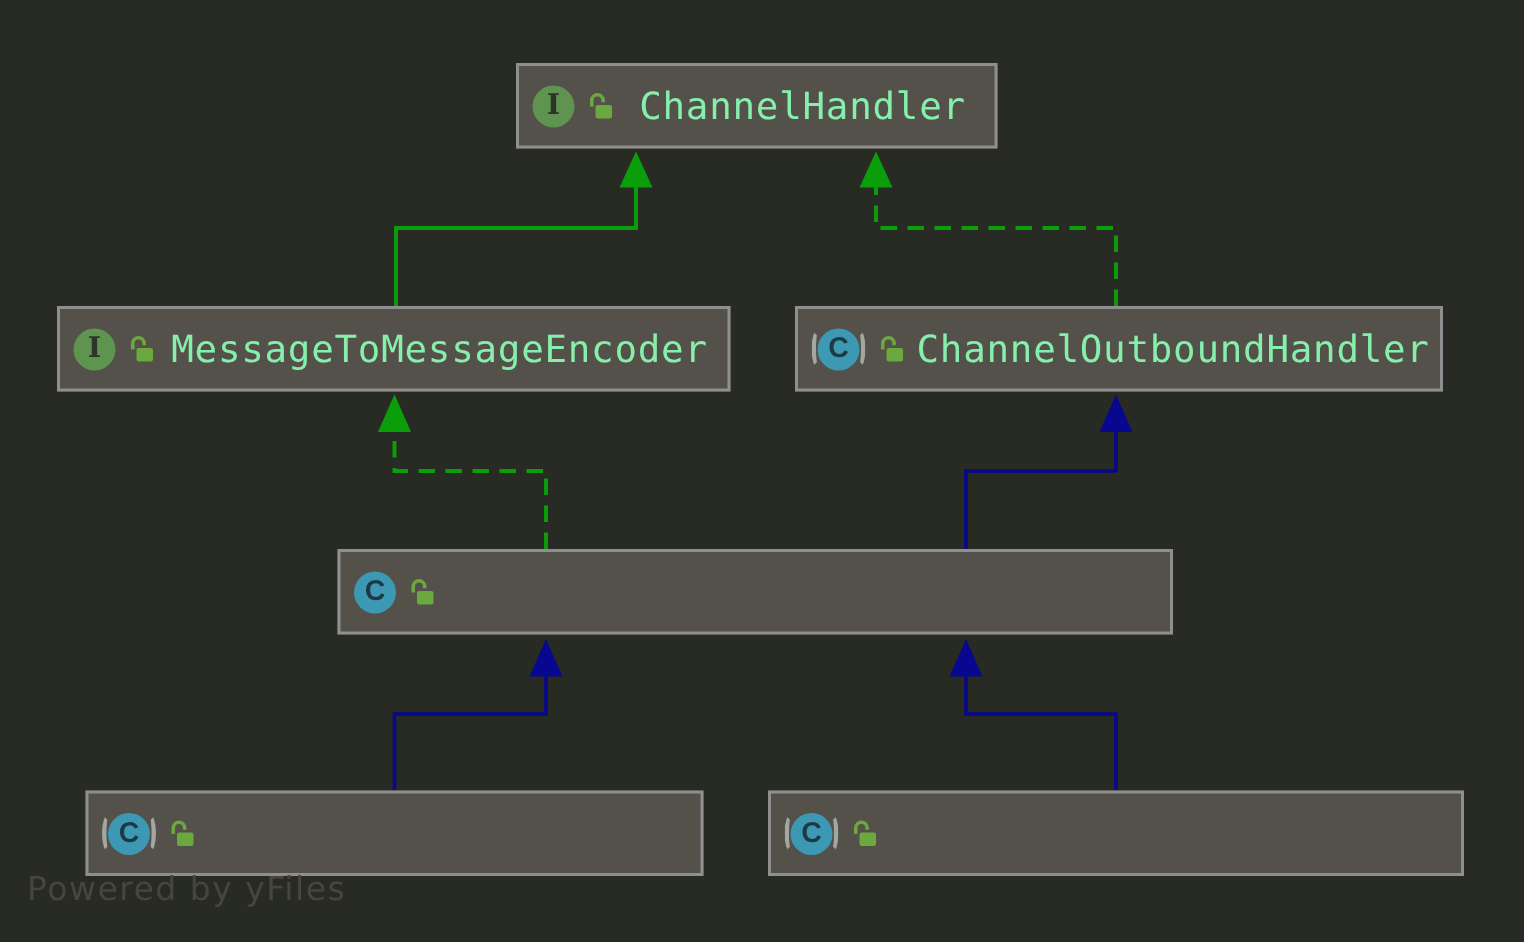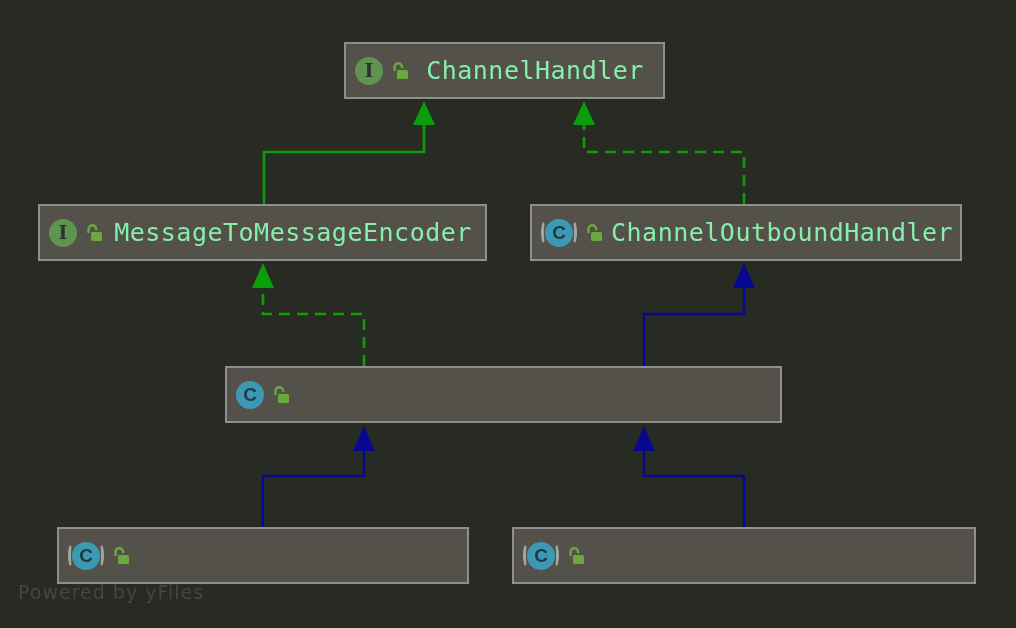--- a/index.html
+++ b/index.html
@@ -41,21 +41,21 @@
 
   .n1{left:344px;top:42px;width:321px;}
   .n2{left:38px;top:204px;width:449px;}
   .n3{left:530px;top:204px;width:432px;}
   .n4{left:225px;top:366px;width:557px;}
   .n5{left:57px;top:527px;width:412px;}
   .n6{left:512px;top:527px;width:464px;}
 
   .watermark{
     position:absolute;left:18px;top:581px;z-index:3;
-    font-family:"DejaVu Sans",sans-serif;font-size:19px;
+    font-family:"DejaVu Sans",sans-serif;font-size:22px;
     color:#47453e;letter-spacing:1px;white-space:nowrap;
   }
 </style>
 </head>
 <body>
 
 <div class="canvas">
 
   <svg class="edges" width="1016" height="628" viewBox="0 0 1016 628">
     <g>

